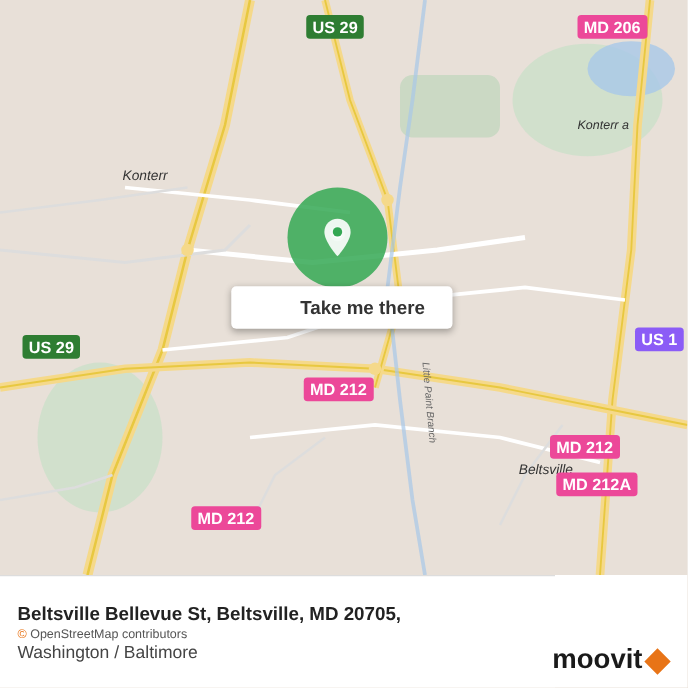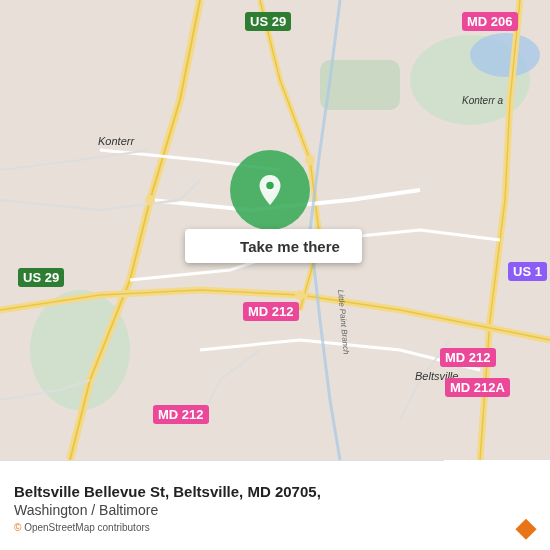--- a/index.html
+++ b/index.html
@@ -228,22 +228,23 @@
       </svg>
     </div>
   </div>
 
   <button id="take-me-there-btn">Take me there</button>
 
 </div>
 
 <div id="info-bar">
   <div id="address-line">Beltsville Bellevue St, Beltsville, MD 20705,</div>
-  <div id="region-line">Washington / Baltimore</div>
   <div id="attribution">
     <span class="osm">©</span>
     <span> OpenStreetMap contributors</span>
   </div>
+  <div id="region-line">Washington / Baltimore</div>
 </div>
 
 <div id="moovit-logo">
+  <span>moovit</span>
   <span class="moovit-dot">◆</span>
 </div>
 
 </body></html>

